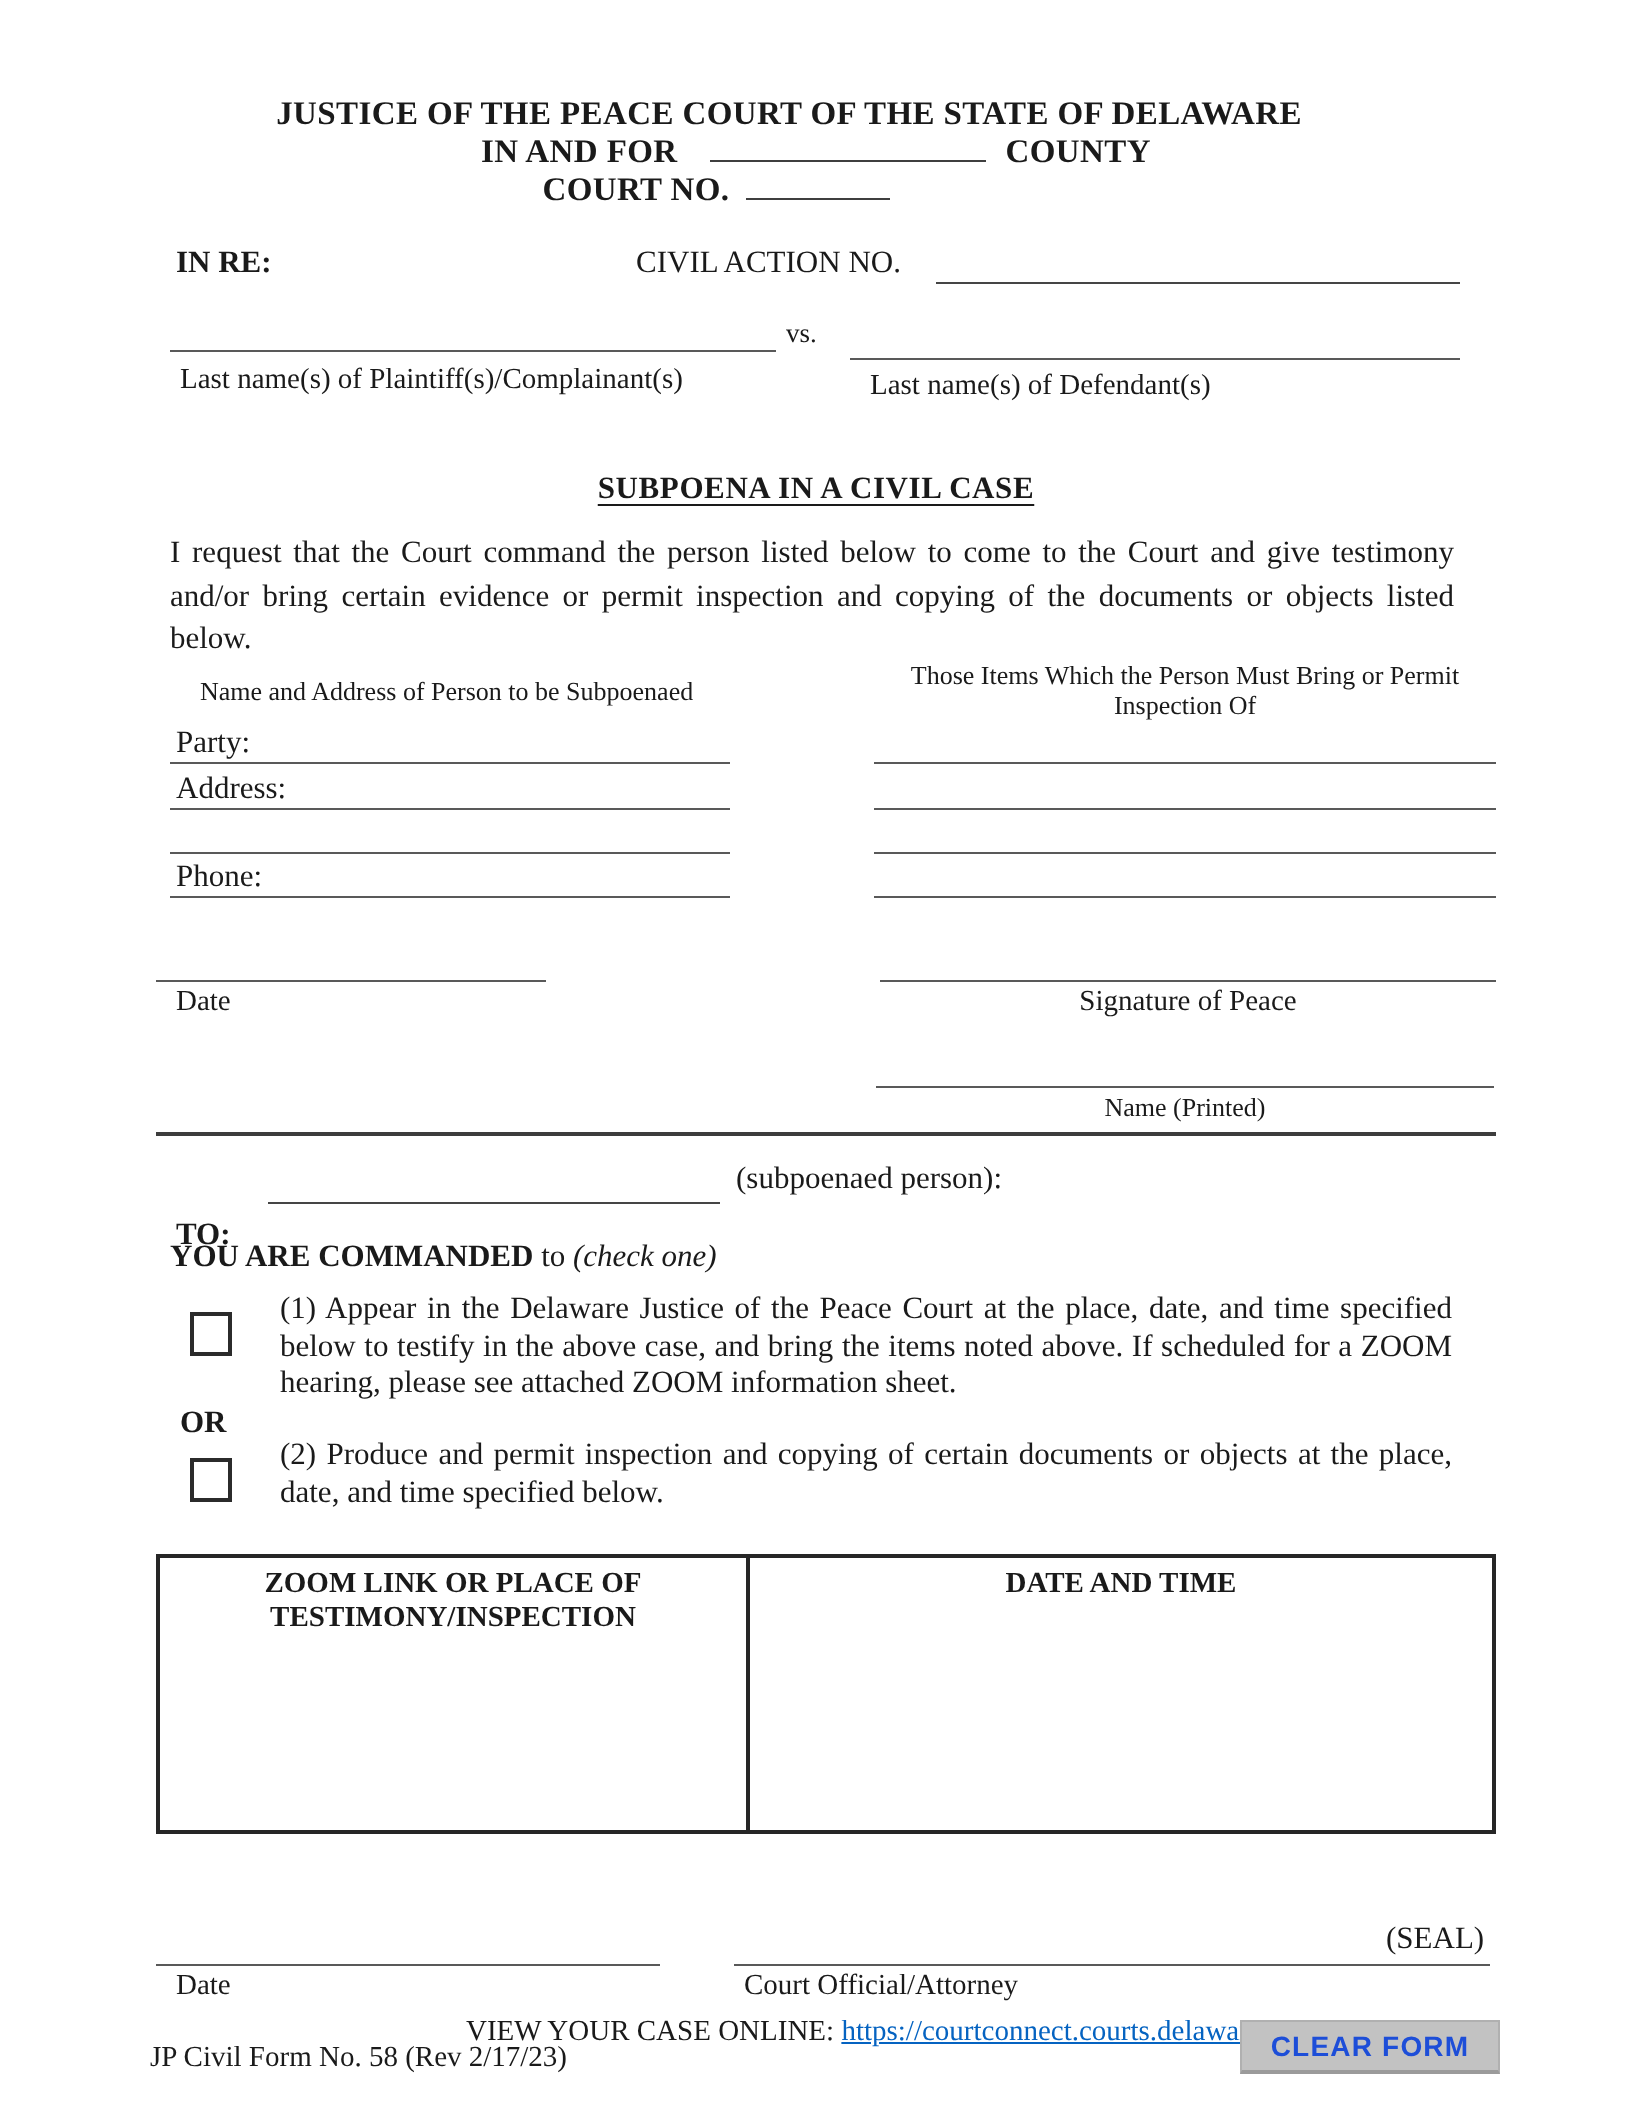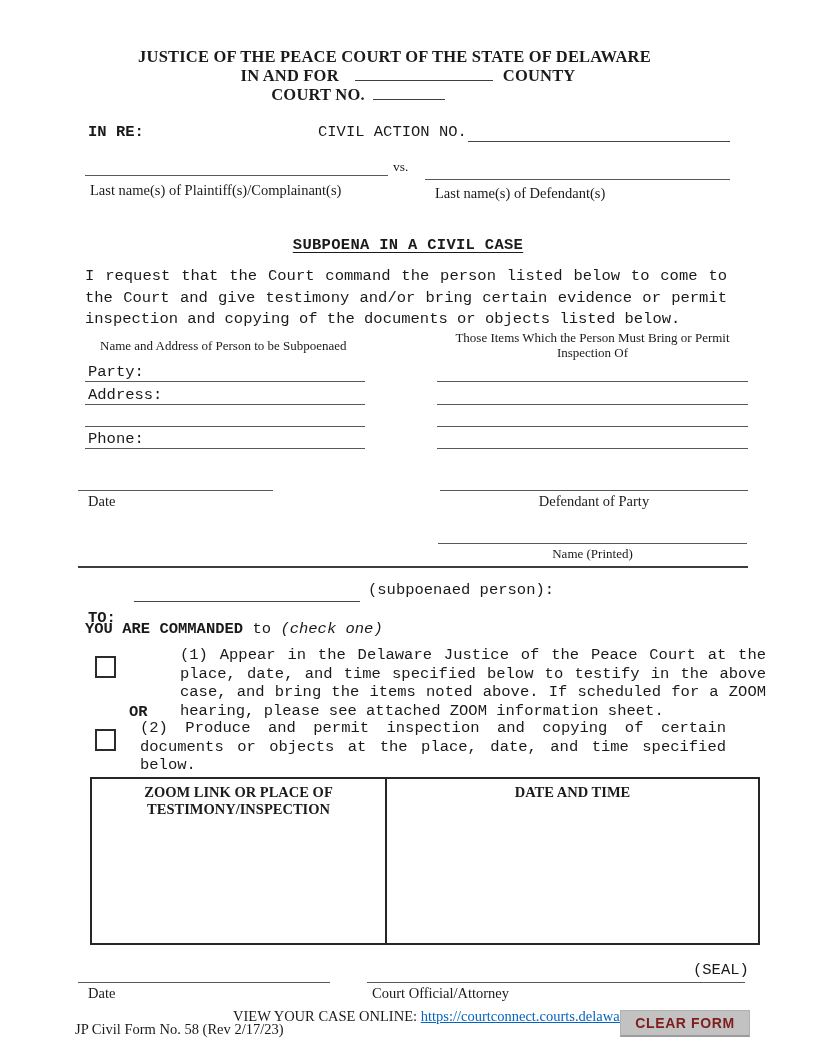--- a/index.html
+++ b/index.html
@@ -8,38 +8,38 @@
     position:relative; width:816px; height:1056px; margin:0 auto;
     background:#ffffff; overflow:hidden;
     font-family:"Liberation Serif", serif; color:#1a1a1a;
   }
   .abs { position:absolute; }
   .b { font-weight:bold; }
   .i { font-style:italic; }
   .ctr { text-align:center; }
   .just { text-align:justify; }
   .t-title { font-size:16.5px; font-weight:bold; letter-spacing:.2px; }
-  .t-body { font-size:15.5px;font-family:Liberation Mono, monospace; }
+  .t-body { font-size:15.5px; }
   .t-cap { font-size:14.5px; }
   .t-small { font-size:13px; }
   .blank { display:inline-block; border-bottom:1px solid #3f3f3f; height:15px; vertical-align:baseline; }
   .hline { border-top:1px solid #595959; height:0; }
   .hline-dark { border-top:1px solid #454545; height:0; }
   .rule2 { border-top:2px solid #3d3d3d; height:0; }
   .underlined { text-decoration:underline; text-underline-offset:3px; }
   .checkbox { width:21px; height:22px; border:2px solid #2b2b2b; background:#fff; }
   .table {
     border:2px solid #262626; display:flex;
   }
   .table .col1 { width:295px; border-right:2px solid #262626; }
   .table .colhead { font-weight:bold; font-size:14.5px; text-align:center; padding-top:5px; }
   .link { color:#0563c1; text-decoration:underline; cursor:pointer; }
   .clear-btn {
     font-family:"Liberation Sans", sans-serif; font-weight:bold; font-size:14px;
-    letter-spacing:.6px; color:#7f1d1d; background:#c2c2c2;
+    letter-spacing:.6px; color:#1d4ed8; background:#c2c2c2;
     border:1px solid #b0b0b0; border-bottom:2px solid #9b9b9b;
     display:flex; align-items:center; justify-content:center; cursor:pointer;
   }
 </style>
 </head>
 <body>
 
 <div class="page">
 
   <div class="abs ctr t-title" style="left:0; top:47; width:744px; top:47px;padding-left:45px;">JUSTICE OF THE PEACE COURT OF THE STATE OF DELAWARE</div>
@@ -82,46 +82,46 @@
 
   <div class="abs hline" style="left:437px; top:381px; width:311px;"></div>
   <div class="abs hline" style="left:437px; top:404px; width:311px;"></div>
   <div class="abs hline" style="left:437px; top:426px; width:311px;"></div>
   <div class="abs hline" style="left:437px; top:448px; width:311px;"></div>
 
   <div class="abs hline" style="left:78px; top:490px; width:195px;"></div>
   <div class="abs t-cap" style="left:88px; top:493px;">Date</div>
 
   <div class="abs hline" style="left:440px; top:490px; width:308px;"></div>
-  <div class="abs t-cap ctr" style="left:440px; top:493px; width:308px;">Defendant of Party</div>
+  <div class="abs t-cap ctr" style="left:440px; top:493px; width:308px;">Signature of Peace</div>
 
   <div class="abs hline" style="left:438px; top:543px; width:309px;"></div>
   <div class="abs t-small ctr" style="left:438px; top:546px; width:309px;">Name (Printed)</div>
 
   <div class="abs rule2" style="left:78px; top:566px; width:670px;"></div>
 
   <div class="abs b t-body" style="left:88px; top:581px;margin-top:28px;">TO:</div>
   <div class="abs hline-dark" style="left:134px; top:601px; width:226px;"></div>
   <div class="abs t-body" style="left:368px; top:581px;">(subpoenaed person):</div>
 
   <div class="abs t-body" style="left:85px; top:620px;">
     <span class="b">YOU ARE COMMANDED</span>
     <span>to</span>
     <span class="i">(check one)</span>
   </div>
 
   <div class="abs checkbox" style="left:95px; top:656px;"></div>
-  <div class="abs t-body just" style="left:140px; top:646px; width:586px; line-height:18.5px;margin-left:40px;">(1) Appear in the Delaware Justice of the Peace Court at the place, date, and time specified below to testify in the above case, and bring the items noted above. If scheduled for a ZOOM hearing, please see attached ZOOM information sheet.</div>
+  <div class="abs t-body just" style="left:140px; top:646px; width:586px; line-height:18.5px;">(1) Appear in the Delaware Justice of the Peace Court at the place, date, and time specified below to testify in the above case, and bring the items noted above. If scheduled for a ZOOM hearing, please see attached ZOOM information sheet.</div>
 
-  <div class="abs b t-body" style="left:90px; top:703px;margin-left:39px;">OR</div>
+  <div class="abs b t-body" style="left:90px; top:703px;">OR</div>
 
   <div class="abs checkbox" style="left:95px; top:729px;"></div>
   <div class="abs t-body just" style="left:140px; top:719px; width:586px; line-height:18.5px;">(2) Produce and permit inspection and copying of certain documents or objects at the place, date, and time specified below.</div>
 
-  <div class="abs table" style="left:78px; top:777px; width:670px; height:168px;margin-left:12px;">
+  <div class="abs table" style="left:78px; top:777px; width:670px; height:140px;">
     <div class="col1">
       <div class="colhead">ZOOM LINK OR PLACE OF TESTIMONY/INSPECTION</div>
       <div style="height:110px;"></div>
     </div>
     <div style="flex:1;">
       <div class="colhead">DATE AND TIME</div>
       <div style="height:110px;"></div>
     </div>
   </div>
 

